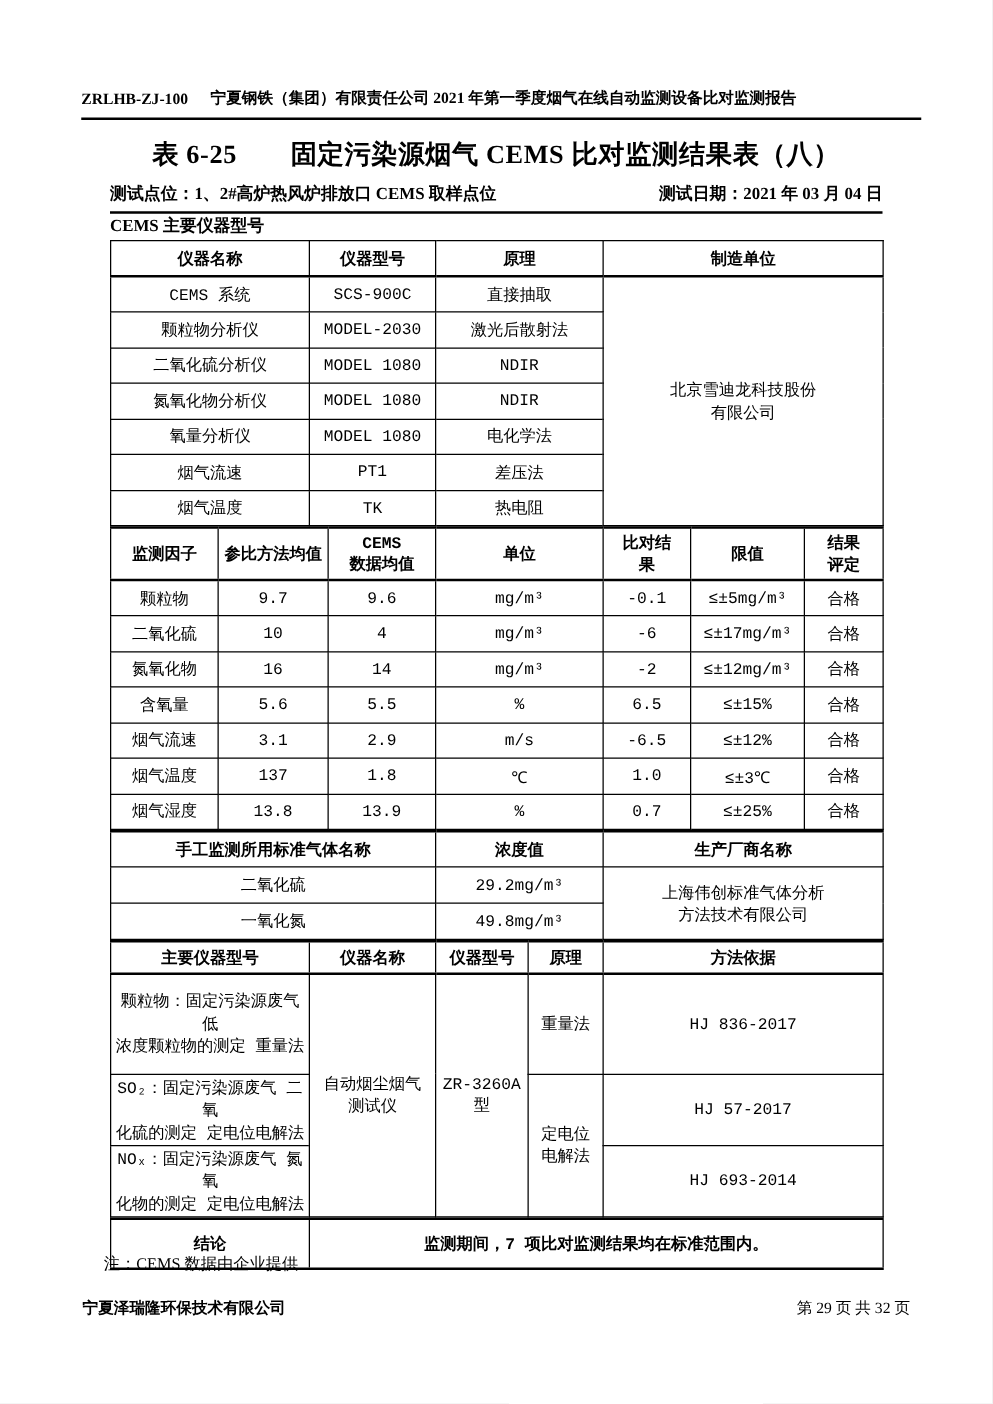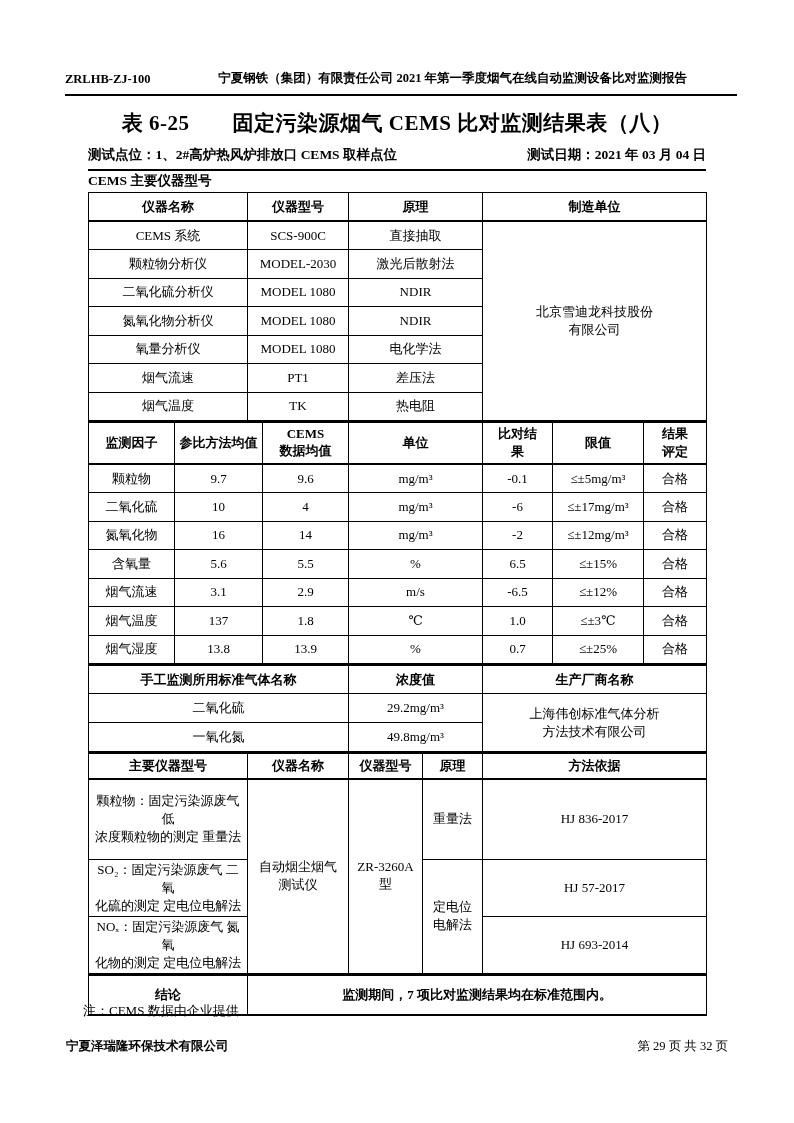--- a/index.html
+++ b/index.html
@@ -6,41 +6,41 @@
   .page{
     position:relative;width:794px;height:1123px;margin:0 auto;background:#ffffff;
     font-family:"Liberation Serif","DejaVu Serif","DejaVu Sans",serif;color:#000;
     overflow:hidden;
   }
   
   .doc-header{
     position:absolute;top:70px;left:65px;width:672px;
     border-bottom:2.5px solid #000;padding-bottom:7px;
     display:flex;align-items:flex-end;
-    font-size:12.5px;font-weight:bold;text-align:center;
+    font-size:12.5px;font-weight:bold;
   }
   .doc-code{white-space:nowrap;margin-right:18px;}
   .doc-title{flex:1;}
   
   .report-title{
     position:absolute;top:109px;left:88px;width:618px;
     text-align:center;font-size:21px;font-weight:bold;letter-spacing:0.5px;
     white-space:pre-wrap;
   }
   
   .test-row{
     position:absolute;top:146px;left:88px;width:618px;box-sizing:border-box;
     display:flex;justify-content:space-between;
     font-size:13.5px;font-weight:bold;
     border-bottom:2.5px solid #000;padding-bottom:5px;gap:20px;
   }
   
   .tables{position:absolute;top:170px;left:88px;width:618px;}
   .cems-title{height:22px;line-height:22px;text-align:left;font-weight:bold;font-size:13.5px;}
-  table.tbl{border-collapse:collapse;table-layout:fixed;width:618px;}
+  table.tbl{border-collapse:collapse;table-layout:fixed;width:618px;font-family:Liberation Mono, monospace;}
   .tbl td{
     border:1px solid #000;text-align:center;vertical-align:middle;
     font-size:13px;padding:1px 3px;white-space:pre-line;overflow:hidden;
   }
   .tbl td.b{font-weight:bold;}
   tr.bt2 td{border-top:2px solid #000;}
   tr.bb2 td{border-bottom:2px solid #000;}
   tr.bbthick td{border-bottom:2.5px solid #000;}
   tr.r28 {height:28.5px;}
   tr.r29 {height:29px;}

